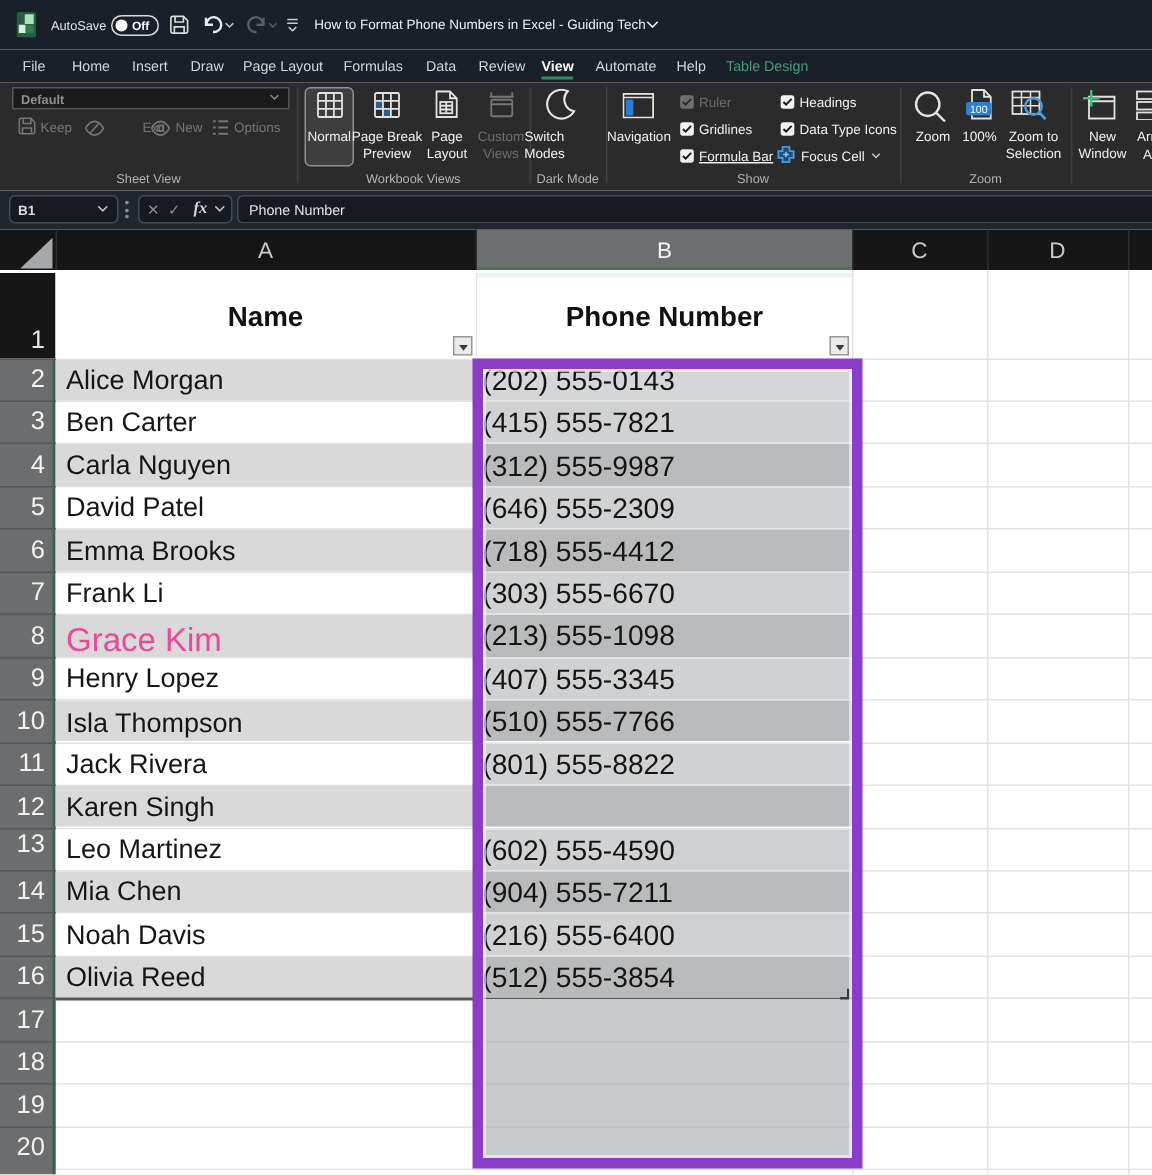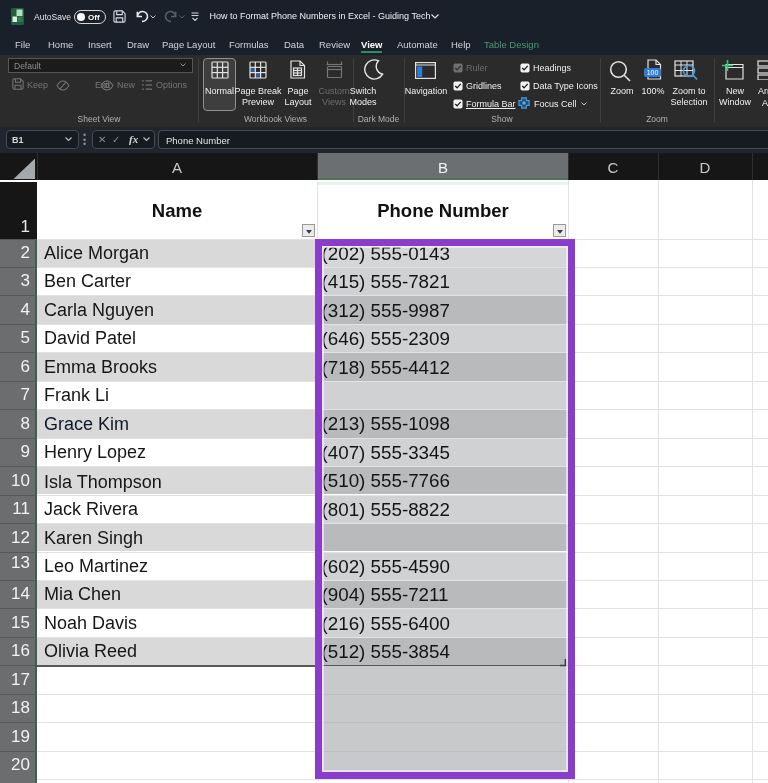--- a/index.html
+++ b/index.html
@@ -65,21 +65,21 @@
 <div class="abs" style="left:397px;top:39px;font-size:9.5px;color:#d2d4d6;">Automate</div>
 <div class="abs" style="left:451px;top:39px;font-size:9.5px;color:#d2d4d6;">Help</div>
 <div class="abs" style="left:484px;top:39px;font-size:9.5px;color:#479a74;">Table Design</div>
 <div class="abs" style="left:0;top:55px;width:768px;height:72px;background:#2b2b2b;"></div>
 <div class="abs" style="left:198px;top:58px;width:1px;height:64px;background:#3f3f3f;"></div>
 <div class="abs" style="left:353px;top:58px;width:1px;height:64px;background:#3f3f3f;"></div>
 <div class="abs" style="left:404px;top:58px;width:1px;height:64px;background:#3f3f3f;"></div>
 <div class="abs" style="left:600px;top:58px;width:1px;height:64px;background:#3f3f3f;"></div>
 <div class="abs" style="left:714px;top:58px;width:1px;height:64px;background:#3f3f3f;"></div>
 <div class="abs" style="left:8px;top:58px;width:185px;height:15px;background:#1b1b1b;border:1px solid #565656;"></div>
-<div class="abs" style="left:14px;top:61px;font-size:8.5px;color:#8f8f8f;">Default</div>
+<div class="abs" style="left:14px;top:61px;font-size:8.5px;color:#8f8f8f;font-weight:bold;">Default</div>
 <svg class="abs" style="left:180px;top:63px" width="6" height="4" viewBox="0 0 6 4" fill="none" stroke="#8f8f8f" stroke-width="1">
       <path d="M0.5 0.5 L3 3 L5.5 0.5"></path>
     </svg>
 <svg class="abs" style="left:12px;top:78px" width="12" height="12" viewBox="0 0 14 14" fill="none" stroke="#767676" stroke-width="1.2">
 <path d="M1 2.5 a1.5 1.5 0 0 1 1.5-1.5 H10 L13 4 V11.5 a1.5 1.5 0 0 1 -1.5 1.5 H2.5 a1.5 1.5 0 0 1 -1.5-1.5 Z"></path>
 <path d="M4 1.3 V5 h6 V1.3"></path>
       <path d="M3.5 13 V8.5 h7 V13"></path>
     </svg>
 <div class="abs" style="left:27px;top:80px;font-size:9px;color:#767676;">Keep</div>
 <svg class="abs" style="left:56px;top:80px" width="14" height="11" viewBox="0 0 15 12" fill="none" stroke="#767676" stroke-width="1.1">
@@ -333,21 +333,21 @@
 <div class="abs" style="left:44px;top:271.4px;font-size:18px;color:#161616;">Ben Carter</div>
 <div class="abs" style="left:37px;top:296.4px;width:280px;height:27.4px;background:#d9d9d9;"></div>
 <div class="abs" style="left:44px;top:299.9px;font-size:18px;color:#161616;">Carla Nguyen</div>
 <div class="abs" style="left:37px;top:324.9px;width:280px;height:27.4px;background:#ffffff;"></div>
 <div class="abs" style="left:44px;top:328.4px;font-size:18px;color:#161616;">David Patel</div>
 <div class="abs" style="left:37px;top:353.3px;width:280px;height:27.4px;background:#d9d9d9;"></div>
 <div class="abs" style="left:44px;top:356.8px;font-size:18px;color:#161616;">Emma Brooks</div>
 <div class="abs" style="left:37px;top:381.8px;width:280px;height:27.4px;background:#ffffff;"></div>
 <div class="abs" style="left:44px;top:385.2px;font-size:18px;color:#161616;">Frank Li</div>
 <div class="abs" style="left:37px;top:410.2px;width:280px;height:27.4px;background:#d9d9d9;"></div>
-<div class="abs" style="left:44px;top:413.7px;font-size:18px;color:#0f172a;">Grace Kim</div>
+<div class="abs" style="left:44px;top:413.7px;font-size:22px;color:#ec4899;">Grace Kim</div>
 <div class="abs" style="left:37px;top:438.6px;width:280px;height:27.4px;background:#ffffff;"></div>
 <div class="abs" style="left:44px;top:442.1px;font-size:18px;color:#161616;">Henry Lopez</div>
 <div class="abs" style="left:37px;top:467.1px;width:280px;height:27.4px;background:#d9d9d9;"></div>
 <div class="abs" style="left:44px;top:472px;font-size:18px;color:#161616;">Isla Thompson</div>
 <div class="abs" style="left:37px;top:495.6px;width:280px;height:27.4px;background:#ffffff;"></div>
 <div class="abs" style="left:44px;top:499.1px;font-size:18px;color:#161616;">Jack Rivera</div>
 <div class="abs" style="left:37px;top:524.0px;width:280px;height:27.4px;background:#d9d9d9;"></div>
 <div class="abs" style="left:44px;top:527.5px;font-size:18px;color:#161616;">Karen Singh</div>
 <div class="abs" style="left:37px;top:552.5px;width:280px;height:27.4px;background:#ffffff;"></div>
 <div class="abs" style="left:44px;top:556.0px;font-size:18px;color:#161616;">Leo Martinez</div>
@@ -362,20 +362,21 @@
 <div class="abs" style="left:321.5px;top:242.7px;font-size:18.8px;color:#141414;">(202) 555-0143</div>
 <div class="abs" style="left:318px;top:267.9px;width:250px;height:27.4px;background:#cfd1d3;"></div>
 <div class="abs" style="left:321.5px;top:271.1px;font-size:18.8px;color:#141414;">(415) 555-7821</div>
 <div class="abs" style="left:318px;top:296.4px;width:250px;height:27.4px;background:#b8babc;"></div>
 <div class="abs" style="left:321.5px;top:299.6px;font-size:18.8px;color:#141414;">(312) 555-9987</div>
 <div class="abs" style="left:318px;top:324.9px;width:250px;height:27.4px;background:#cfd1d3;"></div>
 <div class="abs" style="left:321.5px;top:328.1px;font-size:18.8px;color:#141414;">(646) 555-2309</div>
 <div class="abs" style="left:318px;top:353.3px;width:250px;height:27.4px;background:#b8babc;"></div>
 <div class="abs" style="left:321.5px;top:356.5px;font-size:18.8px;color:#141414;">(718) 555-4412</div>
 <div class="abs" style="left:318px;top:381.8px;width:250px;height:27.4px;background:#cfd1d3;"></div>
+<div class="abs" style="left:321.5px;top:384.9px;font-size:18.8px;color:#141414;">(303) 555-6670</div>
 <div class="abs" style="left:318px;top:410.2px;width:250px;height:27.4px;background:#b8babc;"></div>
 <div class="abs" style="left:321.5px;top:413.4px;font-size:18.8px;color:#141414;">(213) 555-1098</div>
 <div class="abs" style="left:318px;top:438.6px;width:250px;height:27.4px;background:#cfd1d3;"></div>
 <div class="abs" style="left:321.5px;top:441.8px;font-size:18.8px;color:#141414;">(407) 555-3345</div>
 <div class="abs" style="left:318px;top:467.1px;width:250px;height:27.4px;background:#b8babc;"></div>
 <div class="abs" style="left:321.5px;top:470.3px;font-size:18.8px;color:#141414;">(510) 555-7766</div>
 <div class="abs" style="left:318px;top:495.6px;width:250px;height:27.4px;background:#cfd1d3;"></div>
 <div class="abs" style="left:321.5px;top:498.8px;font-size:18.8px;color:#141414;">(801) 555-8822</div>
 <div class="abs" style="left:318px;top:524.0px;width:250px;height:27.4px;background:#b8babc;"></div>
 <div class="abs" style="left:318px;top:552.5px;width:250px;height:27.4px;background:#cfd1d3;"></div>

